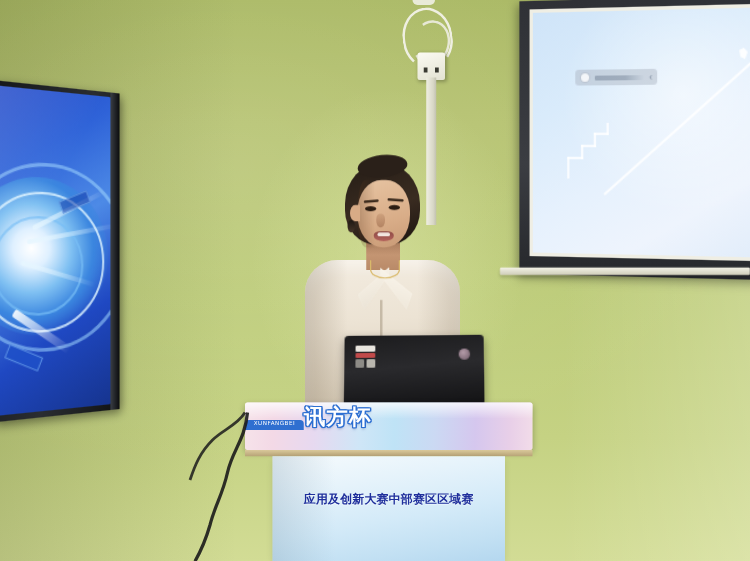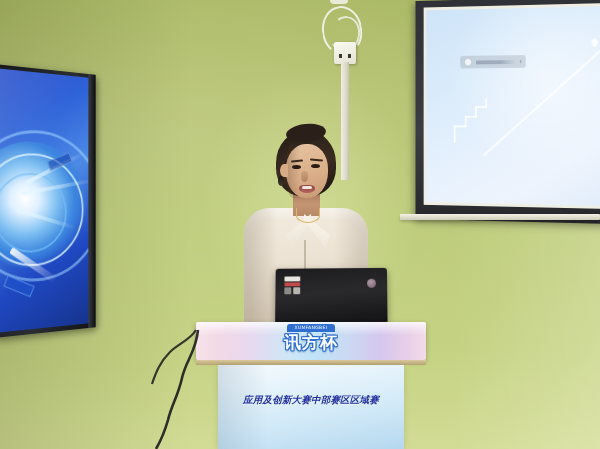--- a/index.html
+++ b/index.html
@@ -314,21 +314,21 @@
     position:absolute;left:0;top:0;width:230px;height:13px;
     background:linear-gradient(180deg,rgba(255,255,255,0.78),rgba(255,255,255,0));
     border-radius:2px 2px 0 0;
   }
   .rail-lip{
     position:absolute;left:0;top:38px;width:230px;height:5px;
     background:linear-gradient(180deg,#d9c89a,#b7a377);
   }
   .logo-wrap{
     position:absolute;left:0;top:2px;width:230px;
-    display:flex;flex-direction:column;align-items:center;
+    display:flex;align-items:flex-end;
   }
   .logo-top{
     font-size:4.5px;letter-spacing:0.4px;color:#ffffff;
     background:#2f6fd0;padding:1px 7px;border-radius:3px 3px 0 0;
     line-height:6px;
     font-family:"DejaVu Sans", sans-serif;
     white-space:nowrap;overflow:hidden;max-width:54px;text-align:center;
   }
   .logo-main{
     font-size:17px;line-height:20px;font-weight:bold;
@@ -353,21 +353,21 @@
   }
   .podium-text{
     position:absolute;left:22px;top:70px;width:186px;
     text-align:center;color:#1f2f9c;
     font-family:"DejaVu Sans", sans-serif;
     font-weight:bold;
     font-size:9.5px;line-height:15px;
     letter-spacing:0.2px;
     text-shadow:0 1px 1px rgba(255,255,255,0.6);
   }
-  .podium-text .l2{font-size:9.5px;font-style:italic;}
+  .podium-text .l2{font-size:9.5px;}
 
   
   svg.cable{position:absolute;left:0;top:0;width:600px;height:449px;pointer-events:none;}
 </style>
 </head>
 <body>
 
 <div id="scene">
 
   <div class="wall"></div>

